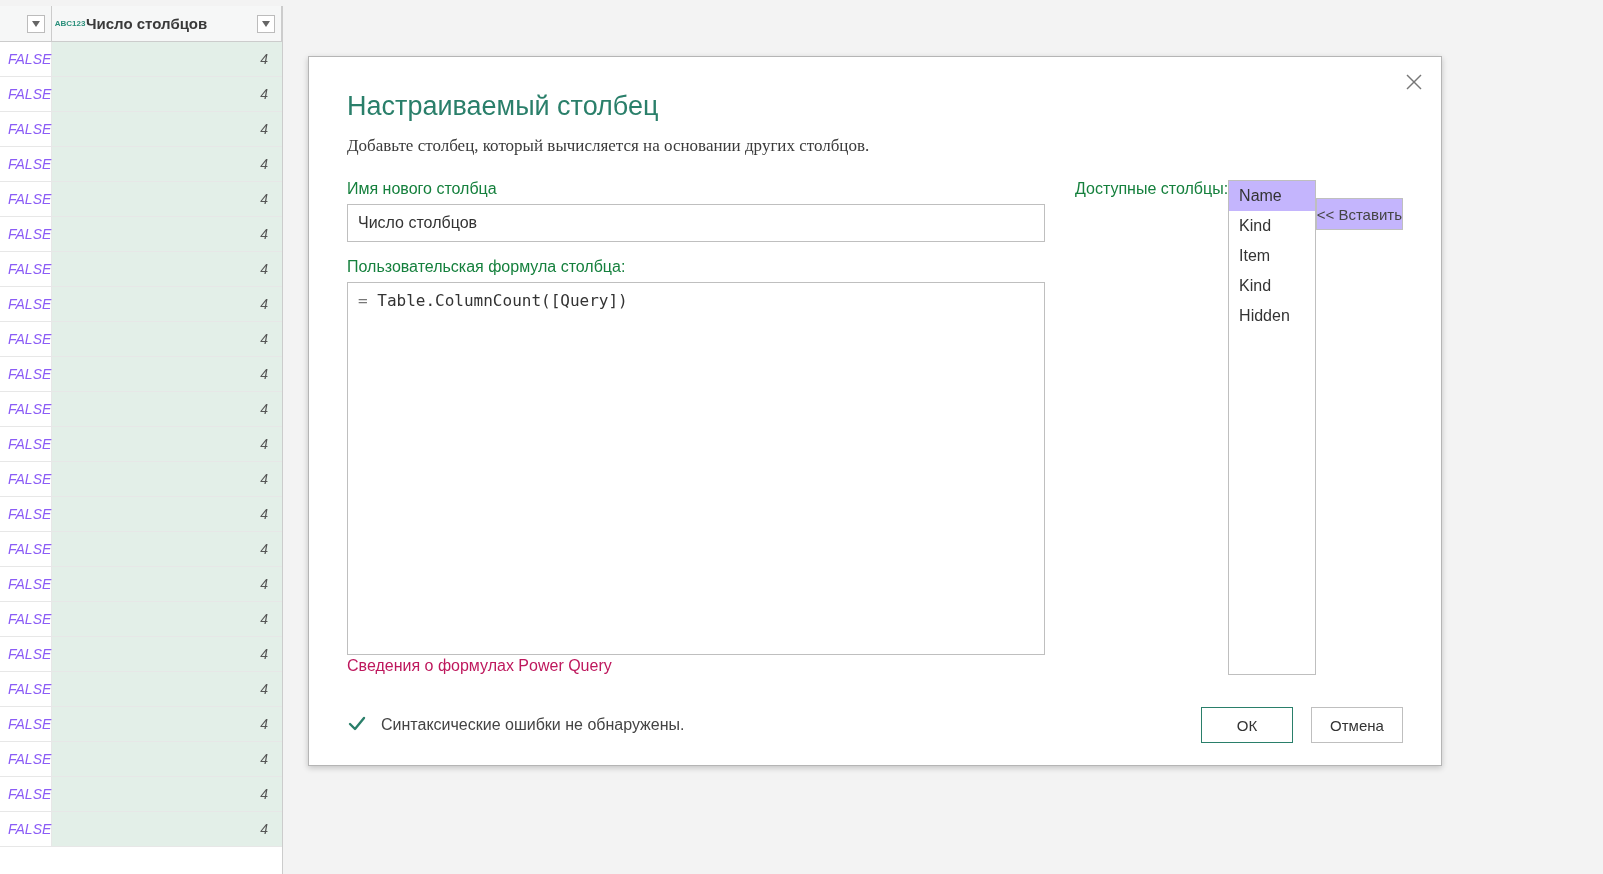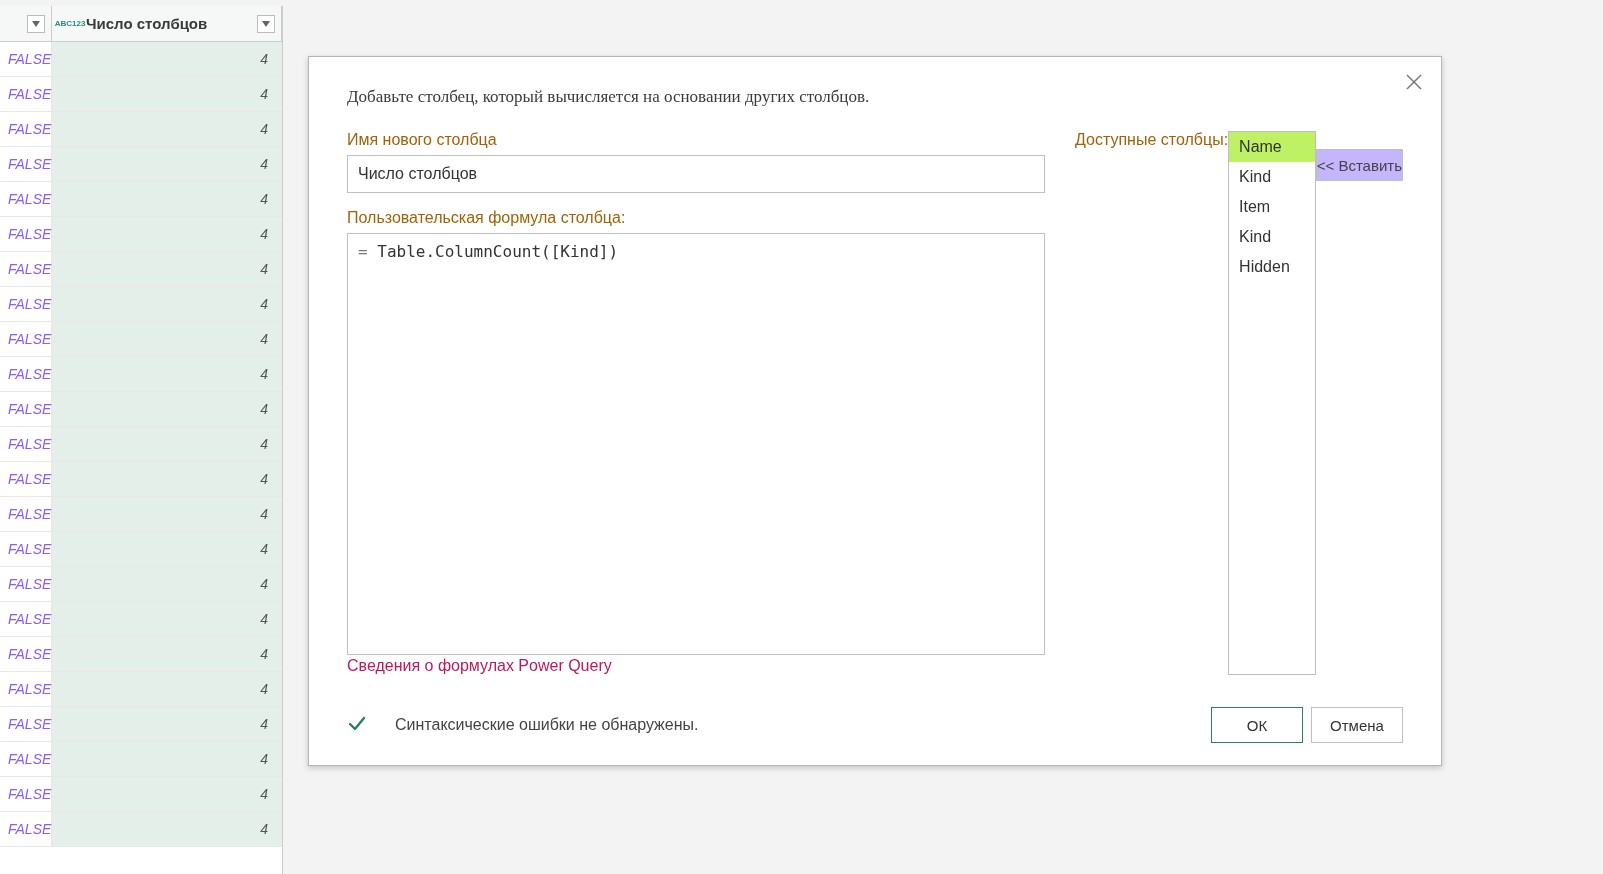--- a/index.html
+++ b/index.html
@@ -122,21 +122,21 @@
     font-family: Liberation Serif, serif;
   }
   .dlg-main {
     display: flex;
     gap: 30px;
     flex: 1;
     min-height: 0;
   }
   .dlg-left { flex: 1; display: flex; flex-direction: column; }
   .dlg-right { width: 328px; display: flex; flex-direction: row; }
-  .field-label { font-size: 16px; color: #a16207; margin-bottom: 6px; }
+  .field-label { font-size: 16px; color: #15803d; margin-bottom: 6px; }
   .txt-input {
     height: 38px;
     border: 1px solid #bfbfbf;
     font-size: 16px;
     padding: 0 10px;
     outline: none;
     font-family: inherit;
     color: #333;
   }
   .spacer12 { height: 16px; }
@@ -166,47 +166,47 @@
     border: 1px solid #bfbfbf;
     overflow: auto;
     background: #fff;
   }
   .col-item {
     padding: 6px 10px;
     font-size: 16px;
     color: #333;
     cursor: pointer;
   }
-  .col-item.selected { background: #bef264; }
+  .col-item.selected { background: #c4b5fd; }
   .insert-btn {
     margin-top: 18px;
     height: 32px;
     border: 1px solid #bfbfbf;
     background: #c4b5fd;
     font-size: 15px;
     color: #444;
     cursor: pointer;
     font-family: inherit;
   }
 
   .dlg-footer {
     display: flex;
     align-items: center;
     margin-top: 32px;
   }
   .status {
     display: flex; align-items: center;
-    gap: 28px;
+    gap: 14px;
     font-size: 16px;
     color: #444;
   }
   .status svg { width: 20px; height: 20px; }
   .footer-btns {
     margin-left: auto;
-    display: flex; gap: 8px;
+    display: flex; gap: 18px;
   }
   .btn {
     min-width: 92px;
     height: 36px;
     border: 1px solid #bfbfbf;
     background: #fff;
     font-size: 15px;
     color: #333;
     cursor: pointer;
     font-family: inherit;
@@ -335,29 +335,30 @@
     </div>
 </div>
 
 <div class="dialog">
   <div class="dlg-close">
     <svg viewBox="0 0 16 16">
         <line x1="1" y1="1" x2="15" y2="15"></line>
         <line x1="15" y1="1" x2="1" y2="15"></line>
       </svg>
   </div>
+  <div class="dlg-title">Настраиваемый столбец</div>
   <div class="dlg-subtitle">Добавьте столбец, который вычисляется на основании других столбцов.</div>
 
   <div class="dlg-main">
     <div class="dlg-left">
       <div class="field-label">Имя нового столбца</div>
       <input class="txt-input" value="Число столбцов" style="">
       <div class="spacer12"></div>
       <div class="field-label">Пользовательская формула столбца:</div>
-      <div class="formula-box"><span class="eq">=</span><span> Table.ColumnCount([Kind])</span></div>
+      <div class="formula-box"><span class="eq">=</span><span> Table.ColumnCount([Query])</span></div>
       <a class="link-info">Сведения о формулах Power Query</a>
     </div>
     <div class="dlg-right">
       <div class="field-label">Доступные столбцы:</div>
       <div class="col-list" id="col-list">
           <div class="col-item selected">Name</div>
           <div class="col-item">Kind</div>
           <div class="col-item">Item</div>
           <div class="col-item">Kind</div>
           <div class="col-item">Hidden</div>

